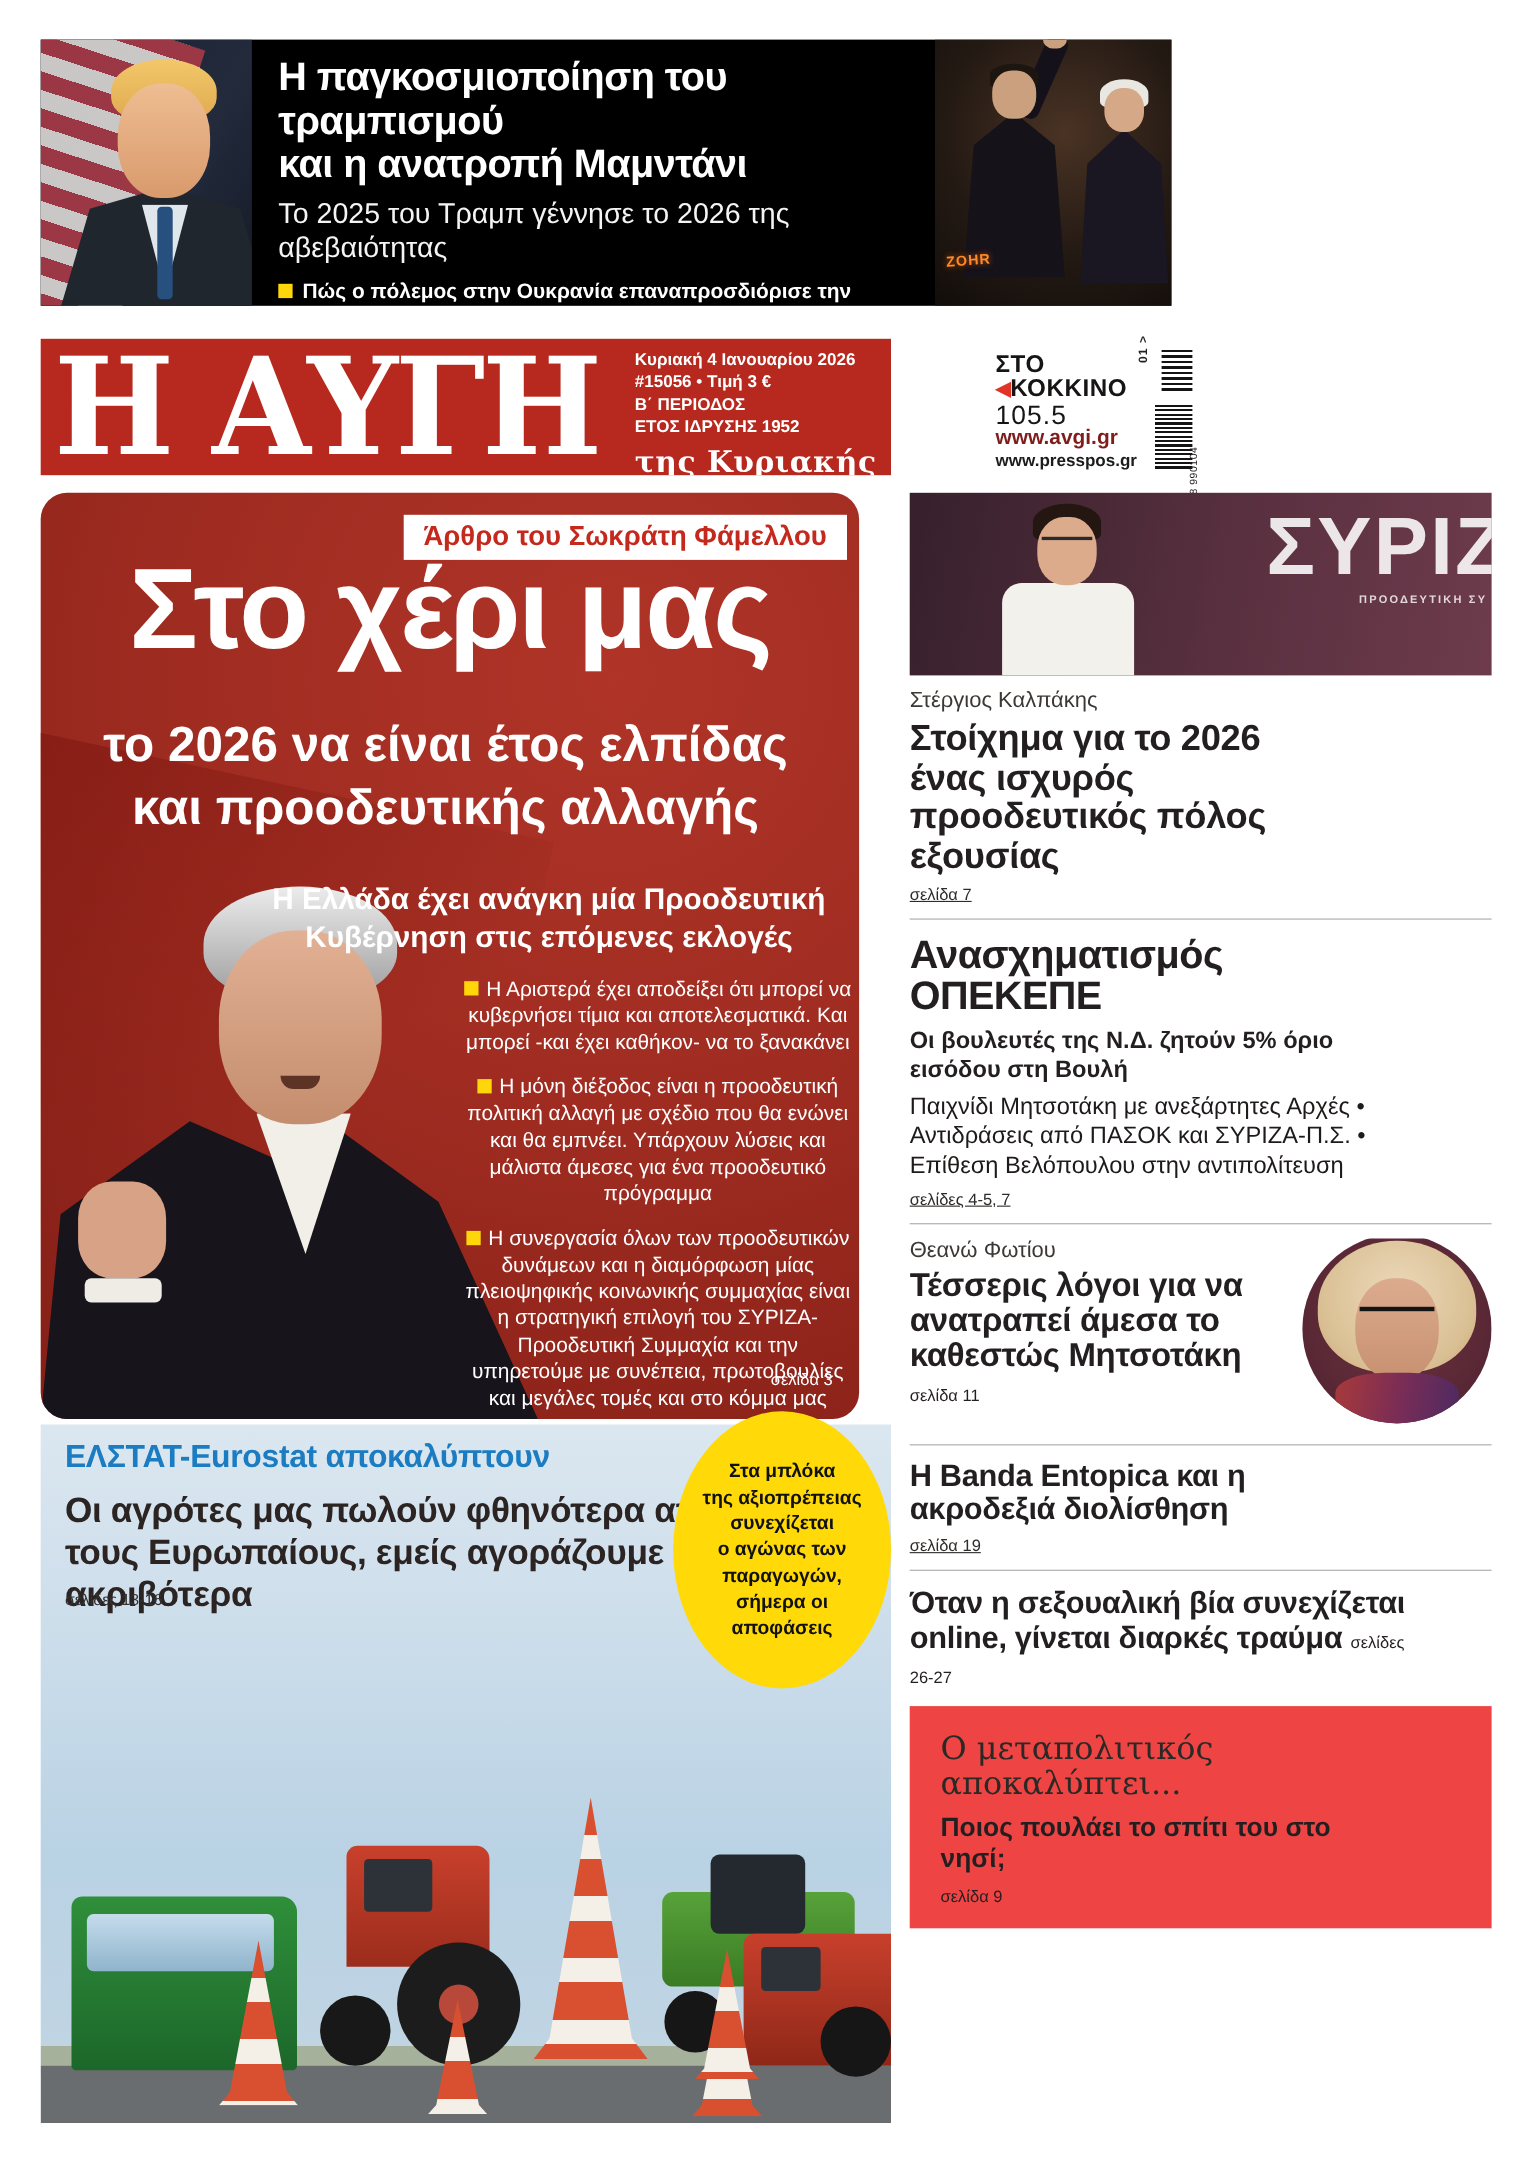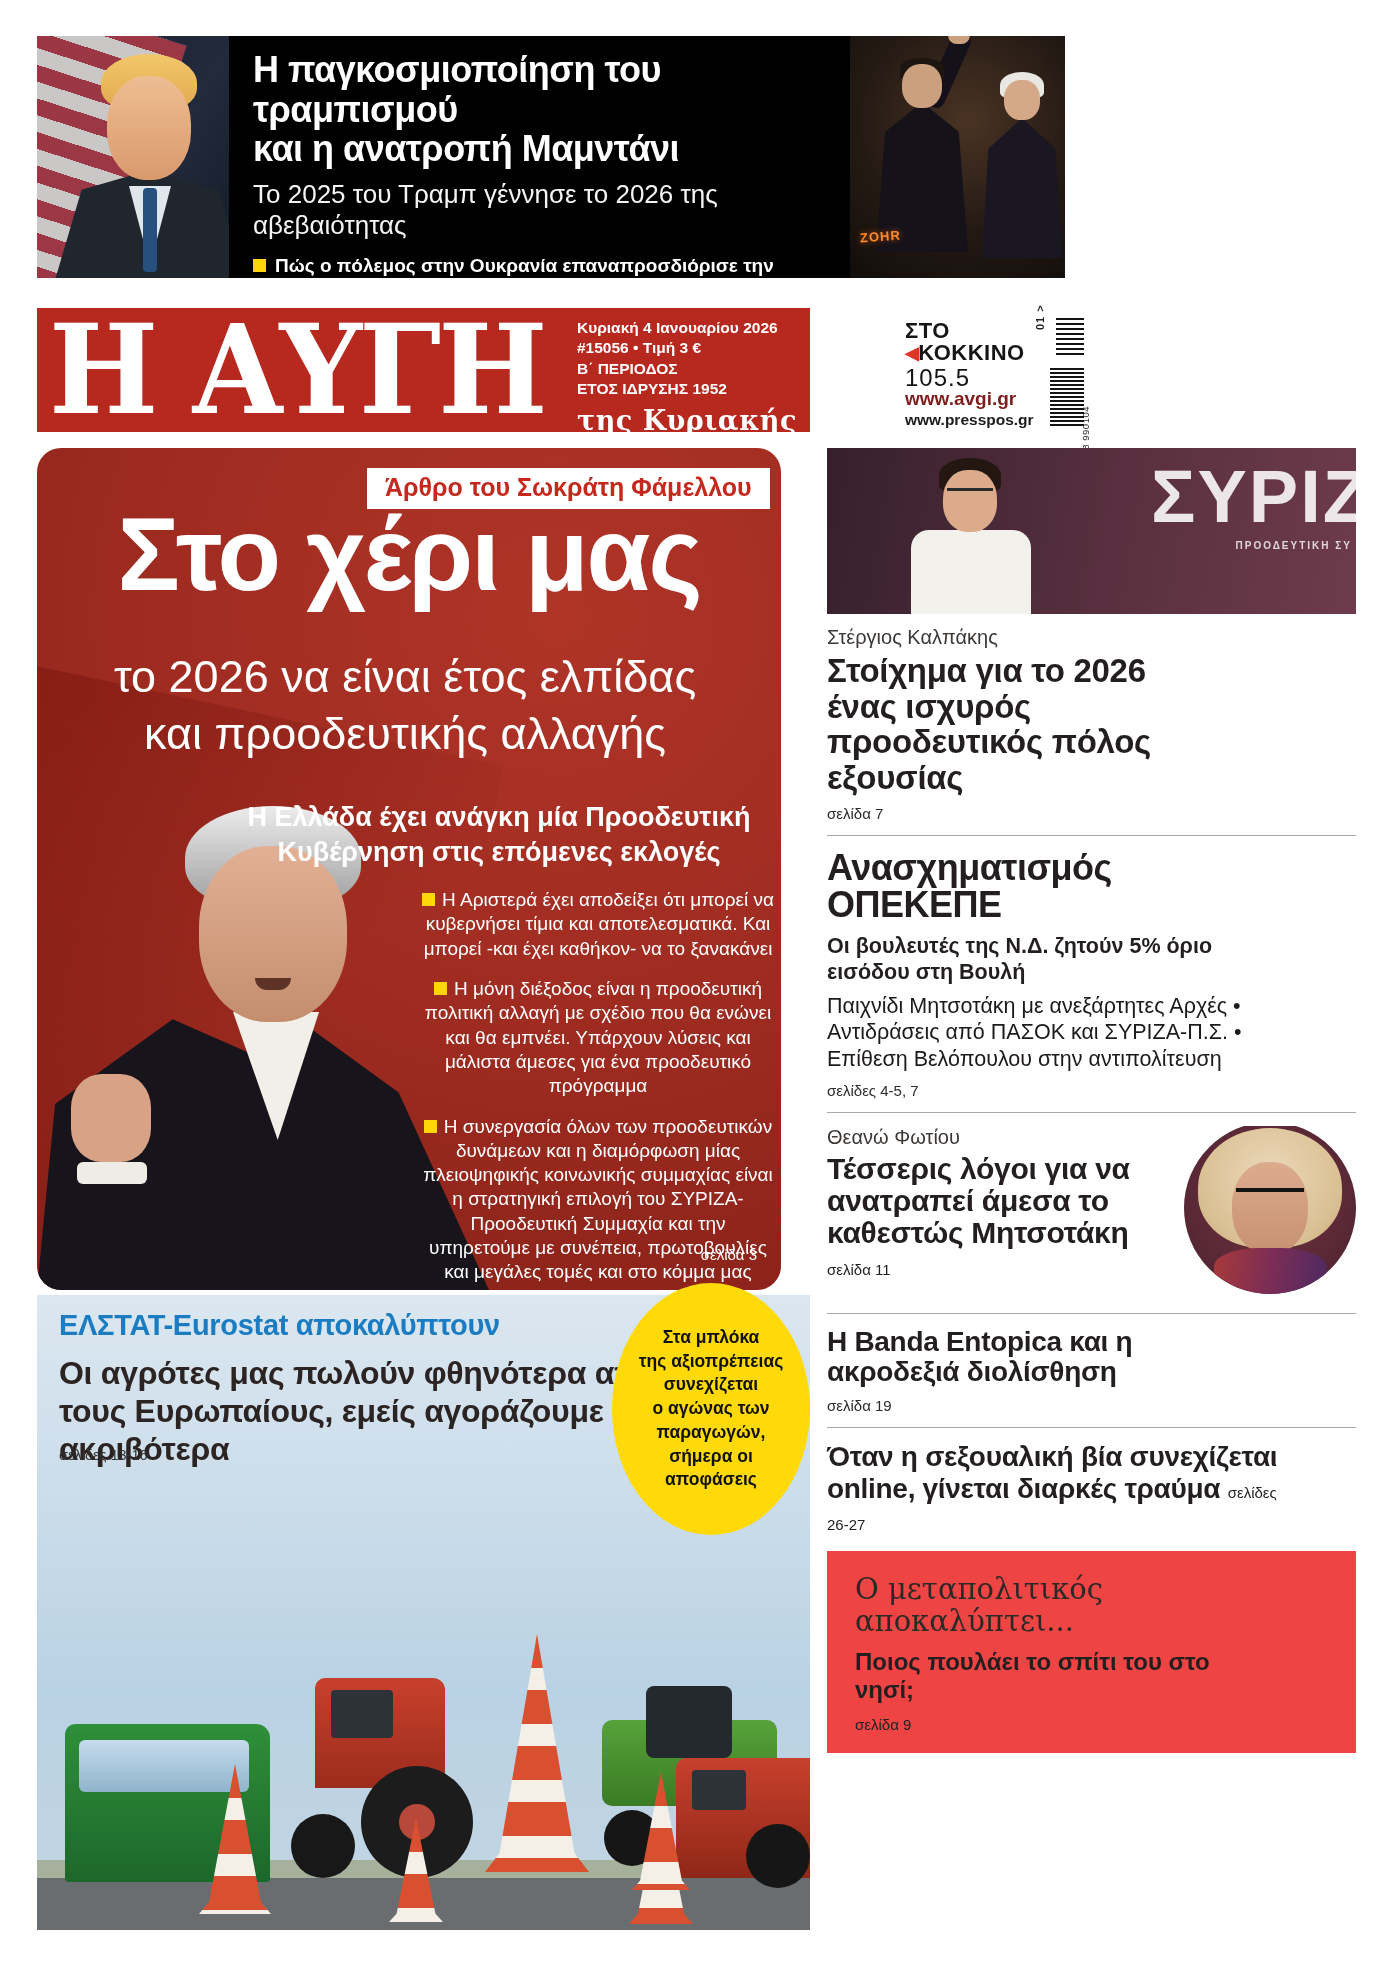--- a/index.html
+++ b/index.html
@@ -53,21 +53,21 @@
   .bc-top{position:absolute;right:2px;top:0;width:28px;height:40px;background:repeating-linear-gradient(180deg,#141414 0 2px,#fff 2px 5px);}
   .bc-bot{position:absolute;right:2px;bottom:4px;width:34px;height:60px;background:repeating-linear-gradient(180deg,#141414 0 2px,#fff 2px 4px);}
   .bc-num{position:absolute;left:-26px;bottom:26px;font-size:9.5px;font-weight:500;transform:rotate(-90deg);transform-origin:right bottom;letter-spacing:.5px;white-space:nowrap;}
 
   
   .lead{position:absolute;left:37px;top:448px;width:744px;height:842px;overflow:hidden;color:#fff;
         background:radial-gradient(circle at 70% 20%,#b03428 0%,#a02c21 45%,#841f17 100%);border-radius:24px;}
   .lead:before{content:"";position:absolute;left:-80px;top:260px;width:500px;height:500px;background:linear-gradient(135deg,rgba(120,20,14,.55),rgba(120,20,14,0) 60%);transform:rotate(12deg);}
   .badge{position:absolute;left:330px;top:20px;background:#fff;color:#c5281c;font-size:25px;font-weight:800;padding:5px 18px 7px;}
   .lead-headline{position:absolute;left:0;right:0;top:52px;text-align:center;font-size:104px;font-weight:800;letter-spacing:-2px;line-height:1.05;}
-  .lead-dek{position:absolute;left:0;right:8px;top:200px;text-align:center;font-size:45px;font-weight:400;line-height:1.27;}
+  .lead-dek{position:absolute;left:0;right:8px;top:200px;text-align:center;font-size:45px;font-weight:700;line-height:1.27;}
   .lead-standfirst{position:absolute;right:12px;top:352px;width:540px;text-align:center;font-size:27px;font-weight:800;line-height:1.3;}
   .lead-bullets{position:absolute;right:6px;top:440px;width:354px;text-align:center;font-size:19px;font-weight:500;line-height:1.28;}
   .lead-bullets p{margin:0 0 16px;}
   .ysq{display:inline-block;width:13px;height:13px;background:#ffd60a;margin-right:7px;}
   .lead-pages{position:absolute;right:24px;top:798px;font-size:15px;font-weight:300;}
   .fam{position:absolute;left:0;bottom:0;width:452px;height:478px;}
   .fam-hair{position:absolute;left:148px;top:-6px;width:176px;height:104px;background:linear-gradient(#ececec,#9c9c9c);border-radius:50% 50% 42% 42%;}
   .fam-face{position:absolute;left:162px;top:34px;width:148px;height:176px;background:linear-gradient(#e2b094,#c48d6e);border-radius:46%;}
   .fam-mouth{position:absolute;left:218px;top:166px;width:36px;height:12px;background:#5d3326;border-radius:0 0 18px 18px;}
   .fam-suit{position:absolute;left:0;bottom:0;width:100%;height:282px;background:#17141c;clip-path:polygon(0 100%,4% 34%,30% 4%,47% 16%,56% 2%,80% 30%,100% 100%);}
@@ -80,21 +80,21 @@
   .sb-photo{position:relative;width:100%;height:166px;overflow:hidden;background:linear-gradient(100deg,#36202c 0%,#59303f 55%,#6d3b4c 100%);}
   .sb-photo-letters{position:absolute;right:-14px;top:6px;font-size:74px;font-weight:900;color:rgba(255,255,255,.88);letter-spacing:2px;white-space:nowrap;}
   .sb-photo-sub{position:absolute;right:4px;top:92px;font-size:10px;font-weight:700;letter-spacing:2px;color:rgba(255,255,255,.8);}
   .k-hair{position:absolute;left:112px;top:10px;width:62px;height:34px;background:#241712;border-radius:50% 50% 20% 20%;}
   .k-face{position:absolute;left:116px;top:22px;width:54px;height:62px;background:#dcab8c;border-radius:45%;}
   .k-glasses{position:absolute;left:120px;top:40px;width:46px;height:14px;border-top:3px solid #2a2a2a;}
   .k-shirt{position:absolute;left:84px;top:82px;width:120px;height:84px;background:#f3f1ec;border-radius:18px 18px 0 0;}
   .sb-kicker{font-size:20px;font-weight:400;color:#3c3836;margin:12px 0 4px;}
   .sb-title{font-size:33px;font-weight:800;line-height:1.08;letter-spacing:-.3px;color:#231f20;}
   .sb-title.narrow{width:335px;}
-  .sb-pages{font-size:15px;color:#2e2b29;margin-top:9px;}
+  .sb-pages{font-size:15px;color:#2e2b29;margin-top:9px;text-decoration:underline;}
   .rule{border:0;border-top:1px solid #a8a8a8;margin:13px 0;}
   .opek-title{font-size:36px;font-weight:800;line-height:1.05;letter-spacing:-.5px;width:430px;}
   .opek-sub{font-size:21.5px;font-weight:700;line-height:1.22;width:430px;margin-top:9px;}
   .opek-body{font-size:21.5px;font-weight:400;line-height:1.24;width:465px;margin-top:7px;color:#1d1a19;}
   .fot-photo{float:right;width:172px;height:172px;border-radius:50%;overflow:hidden;position:relative;margin:-4px 0 6px 10px;background:radial-gradient(circle at 50% 45%,#71323f 0%,#4c2230 100%);}
   .f-hair{position:absolute;left:14px;top:6px;width:144px;height:120px;background:radial-gradient(circle at 50% 40%,#ecd9ba 0%,#d9bf93 70%,#c2a470 100%);border-radius:52% 52% 46% 46%;}
   .f-face{position:absolute;left:48px;top:40px;width:76px;height:92px;background:linear-gradient(#dcab8e,#c79171);border-radius:46%;}
   .f-glasses{position:absolute;left:52px;top:66px;width:68px;height:18px;border-top:4px solid #141414;}
   .f-scarf{position:absolute;left:30px;top:126px;width:112px;height:46px;background:linear-gradient(100deg,#a83a3a 0%,#7c2d55 50%,#4d2a62 100%);border-radius:40% 40% 0 0;}
   .fot-title{font-size:30px;font-weight:800;line-height:1.07;letter-spacing:-.3px;}

